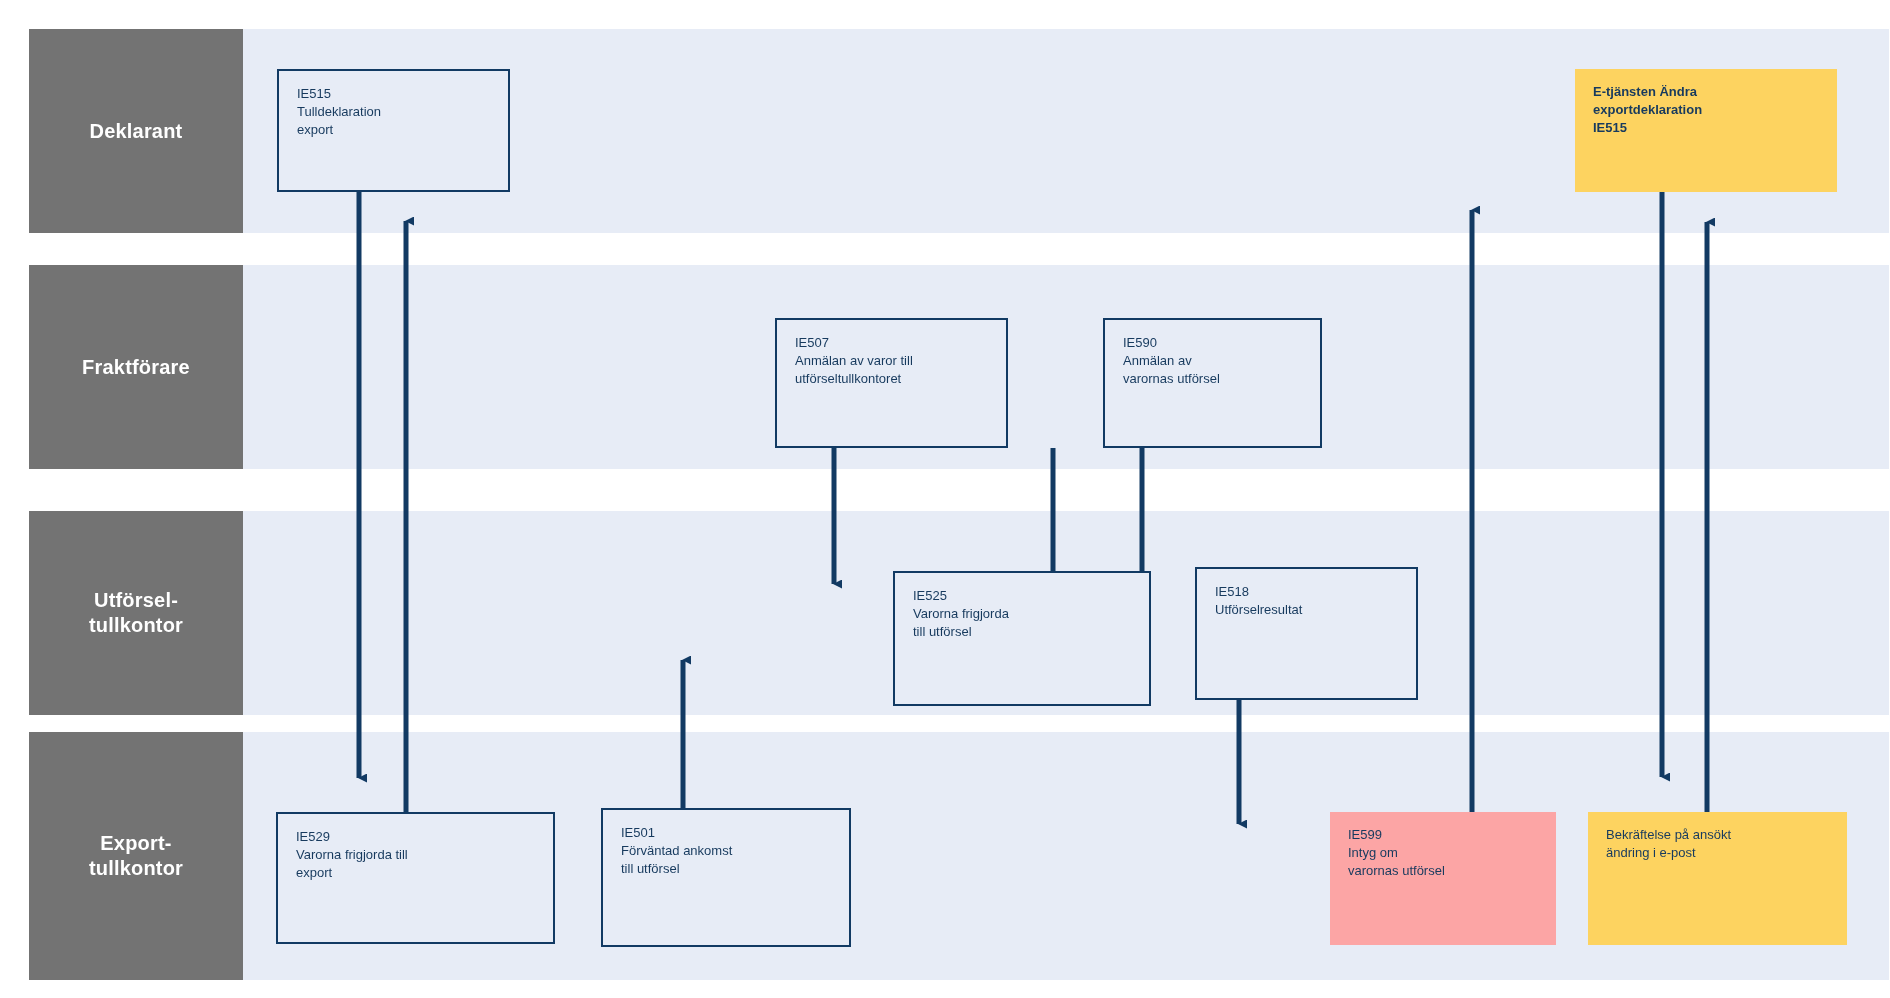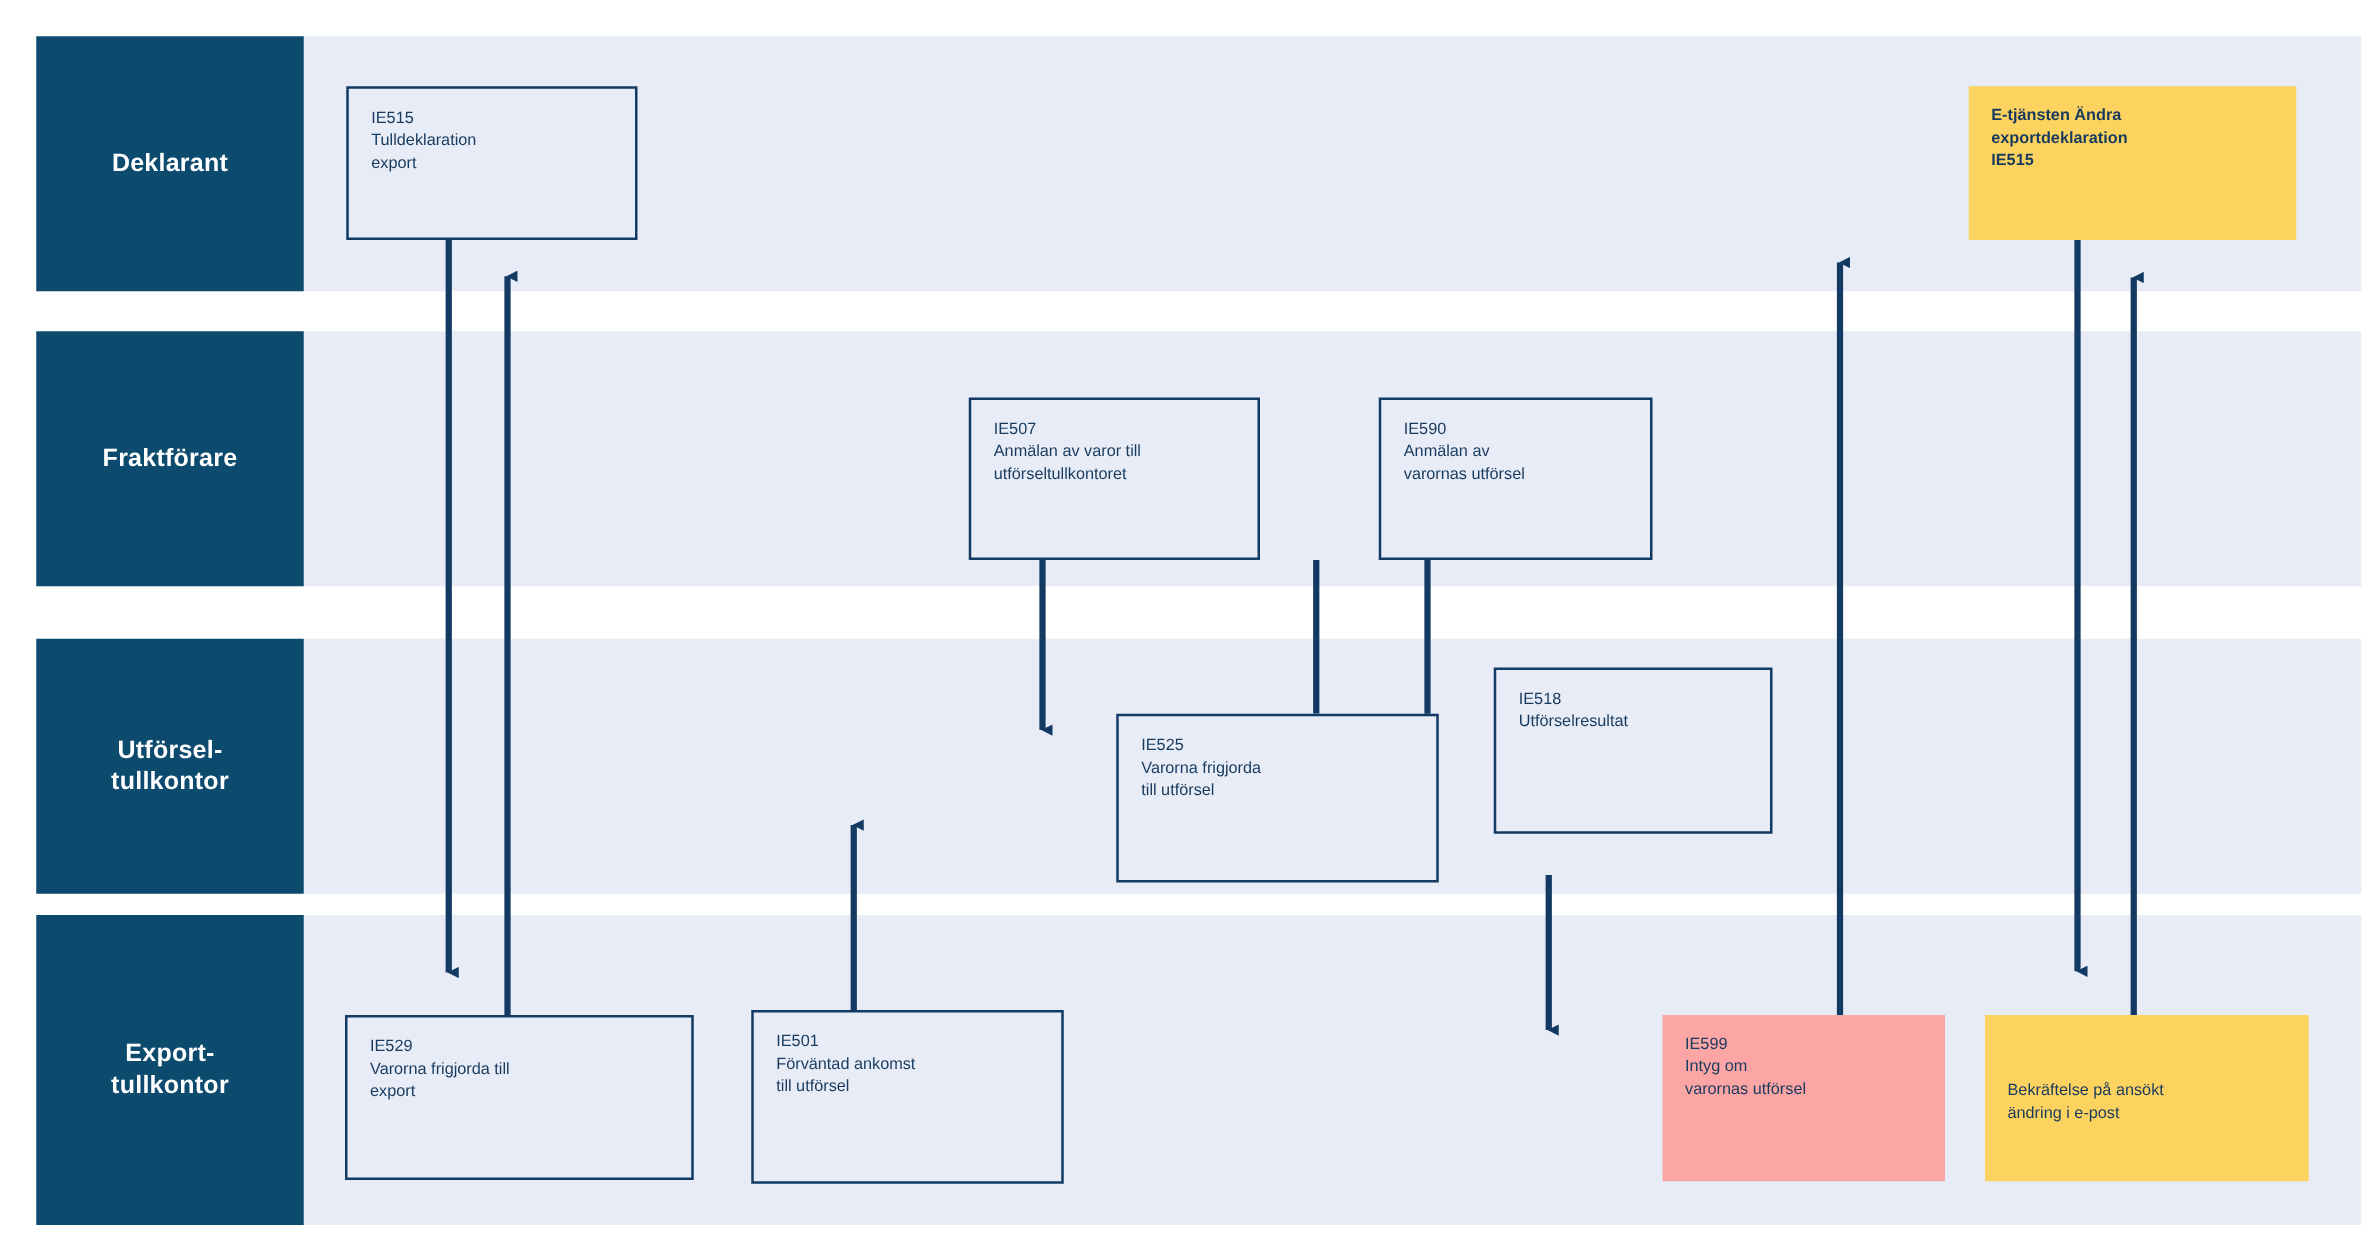--- a/index.html
+++ b/index.html
@@ -18,21 +18,21 @@
     width: 1890px;
     height: 998px;
     background: #ffffff;
   }
   .lane-band {
     position: absolute;
     background: #e7ecf6;
   }
   .lane-header {
     position: absolute;
-    background: #0c4a6e;
+    background: #737373;
     color: #ffffff;
     font-weight: bold;
     font-size: 20px;
     line-height: 1.25;
     display: flex;
     align-items: center;
     justify-content: center;
     text-align: center;
     letter-spacing: 0.2px;
   }
@@ -133,28 +133,28 @@
 IE515</div></div>
       <div class="node plain" style="left: 775px; top: 318px; width: 233px; height: 130px;"><div style="white-space: pre-line;">IE507
 Anmälan av varor till
 utförseltullkontoret</div></div>
       <div class="node plain" style="left: 1103px; top: 318px; width: 219px; height: 130px;"><div style="white-space: pre-line;">IE590
 Anmälan av
 varornas utförsel</div></div>
       <div class="node plain" style="left: 893px; top: 571px; width: 258px; height: 135px;"><div style="white-space: pre-line;">IE525
 Varorna frigjorda
 till utförsel</div></div>
-      <div class="node plain" style="left: 1195px; top: 534px; width: 223px; height: 133px;"><div style="white-space: pre-line;">IE518
+      <div class="node plain" style="left: 1195px; top: 567px; width: 223px; height: 133px;"><div style="white-space: pre-line;">IE518
 Utförselresultat</div></div>
       <div class="node plain" style="left: 276px; top: 812px; width: 279px; height: 132px;"><div style="white-space: pre-line;">IE529
 Varorna frigjorda till
 export</div></div>
       <div class="node plain" style="left: 601px; top: 808px; width: 250px; height: 139px;"><div style="white-space: pre-line;">IE501
 Förväntad ankomst
 till utförsel</div></div>
       <div class="node green" style="left: 1330px; top: 812px; width: 226px; height: 133px;"><div style="white-space: pre-line;">IE599
 Intyg om
 varornas utförsel</div></div>
-      <div class="node yellow" style="left: 1588px; top: 812px; width: 259px; height: 133px; display: flex; align-items: center;"><div style="white-space: pre-line;">Bekräftelse på ansökt
+      <div class="node yellow" style="left: 1588px; top: 812px; width: 259px; height: 133px; display: flex; "><div style="white-space: pre-line;">Bekräftelse på ansökt
 ändring i e-post</div></div>
     </div>
 
 </div>
 
 </body></html>

